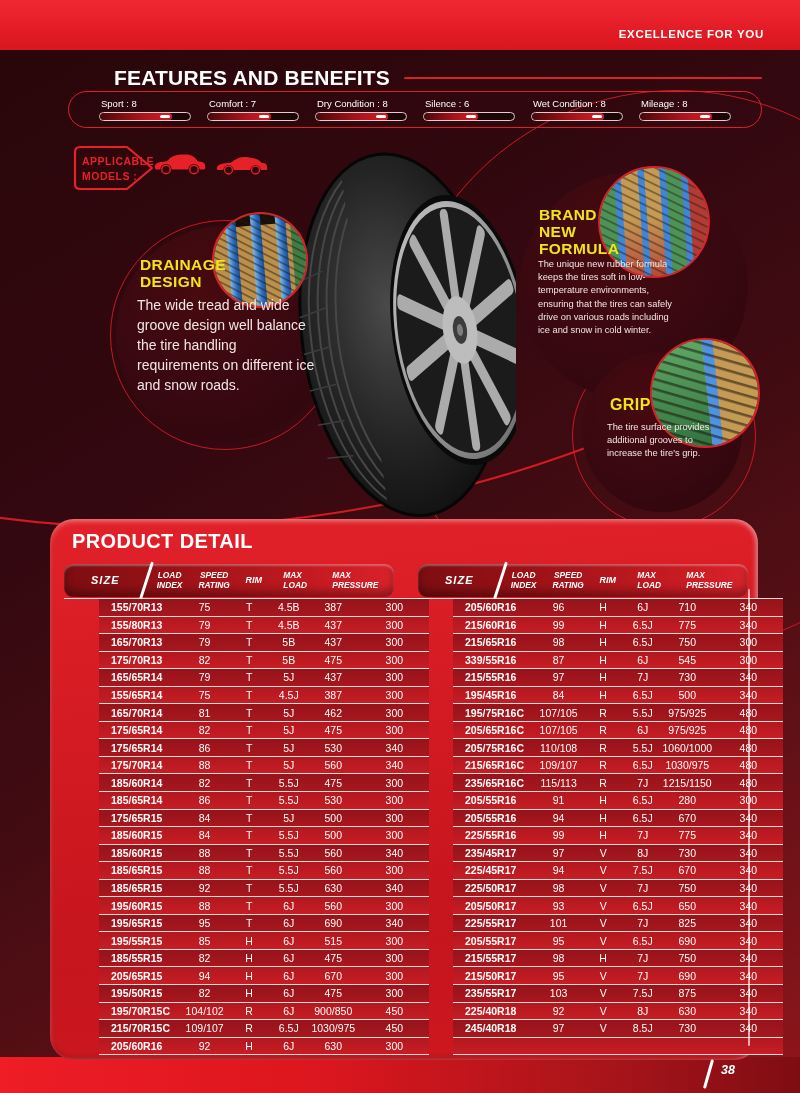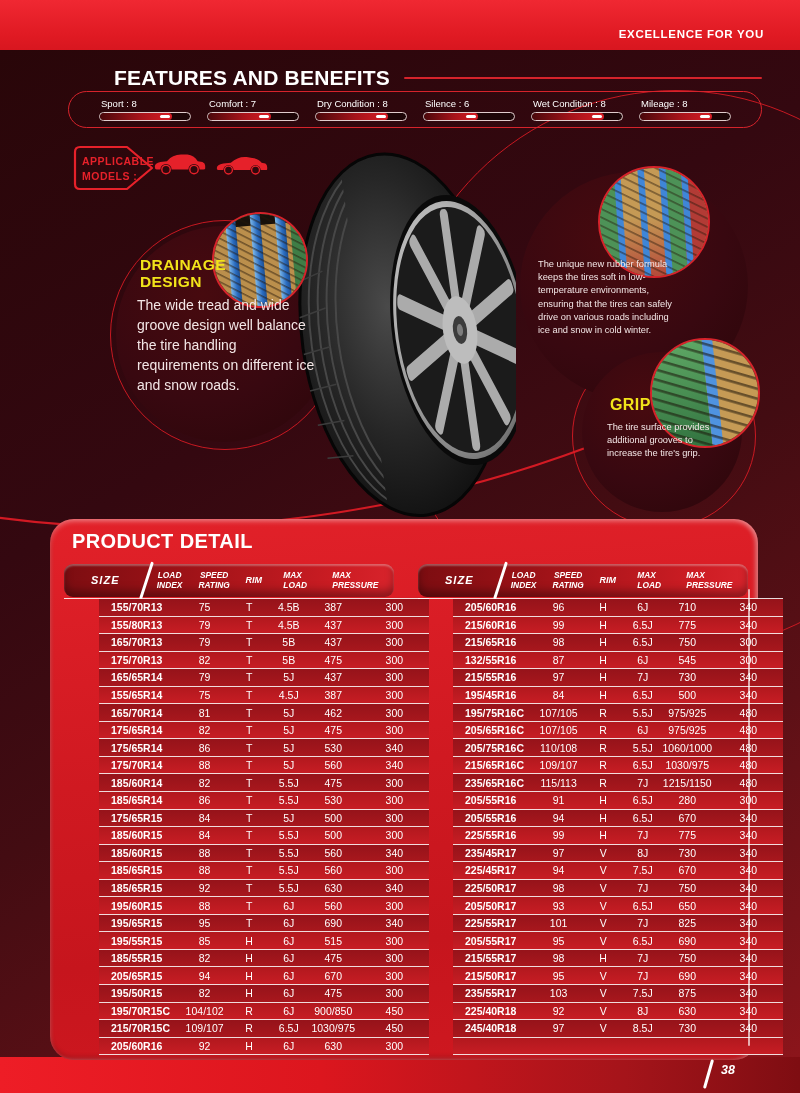--- a/index.html
+++ b/index.html
@@ -318,20 +318,21 @@
         <rect x="-10" y="-10" width="120" height="120" fill="#c59a55"></rect>
         <rect x="-10" y="-10" width="62" height="120" fill="url(#gg)"></rect>
         <rect x="52" y="-10" width="10" height="120" fill="#4f93e0"></rect>
         <rect x="-10" y="-10" width="120" height="120" fill="url(#h3)"></rect>
       </g>
     </svg>
   </div>
 
   <div class="callout-title" id="t-drainage">DRAINAGE DESIGN</div>
   <div class="callout-body" id="b-drainage">The wide tread and wide groove design well balance the tire handling requirements on different ice and snow roads.</div>
+  <div class="callout-title" id="t-formula">BRAND NEW FORMULA</div>
   <div class="callout-body" id="b-formula">The unique new rubber formula keeps the tires soft in low-temperature environments, ensuring that the tires can safely drive on various roads including ice and snow in cold winter.</div>
   <div class="callout-title" id="t-grip">GRIP</div>
   <div class="callout-body" id="b-grip">The tire surface provides additional grooves to increase the tire's grip.</div>
 
   <div class="panel">
     <div class="panel-title">PRODUCT DETAIL</div>
     <div class="ribbon" id="ribbon-left">
         <div class="rcell c0">
           <span>SIZE</span>
         </div>
@@ -602,21 +603,21 @@
         </div>
         <div class="trow odd">
           <div class="tcell c0">215/65R16</div>
           <div class="tcell c1">98</div>
           <div class="tcell c2">H</div>
           <div class="tcell c3">6.5J</div>
           <div class="tcell c4">750</div>
           <div class="tcell c5">300</div>
         </div>
         <div class="trow even">
-          <div class="tcell c0">132/55R16</div>
+          <div class="tcell c0">339/55R16</div>
           <div class="tcell c1">87</div>
           <div class="tcell c2">H</div>
           <div class="tcell c3">6J</div>
           <div class="tcell c4">545</div>
           <div class="tcell c5">300</div>
         </div>
         <div class="trow odd">
           <div class="tcell c0">215/55R16</div>
           <div class="tcell c1">97</div>
           <div class="tcell c2">H</div>

